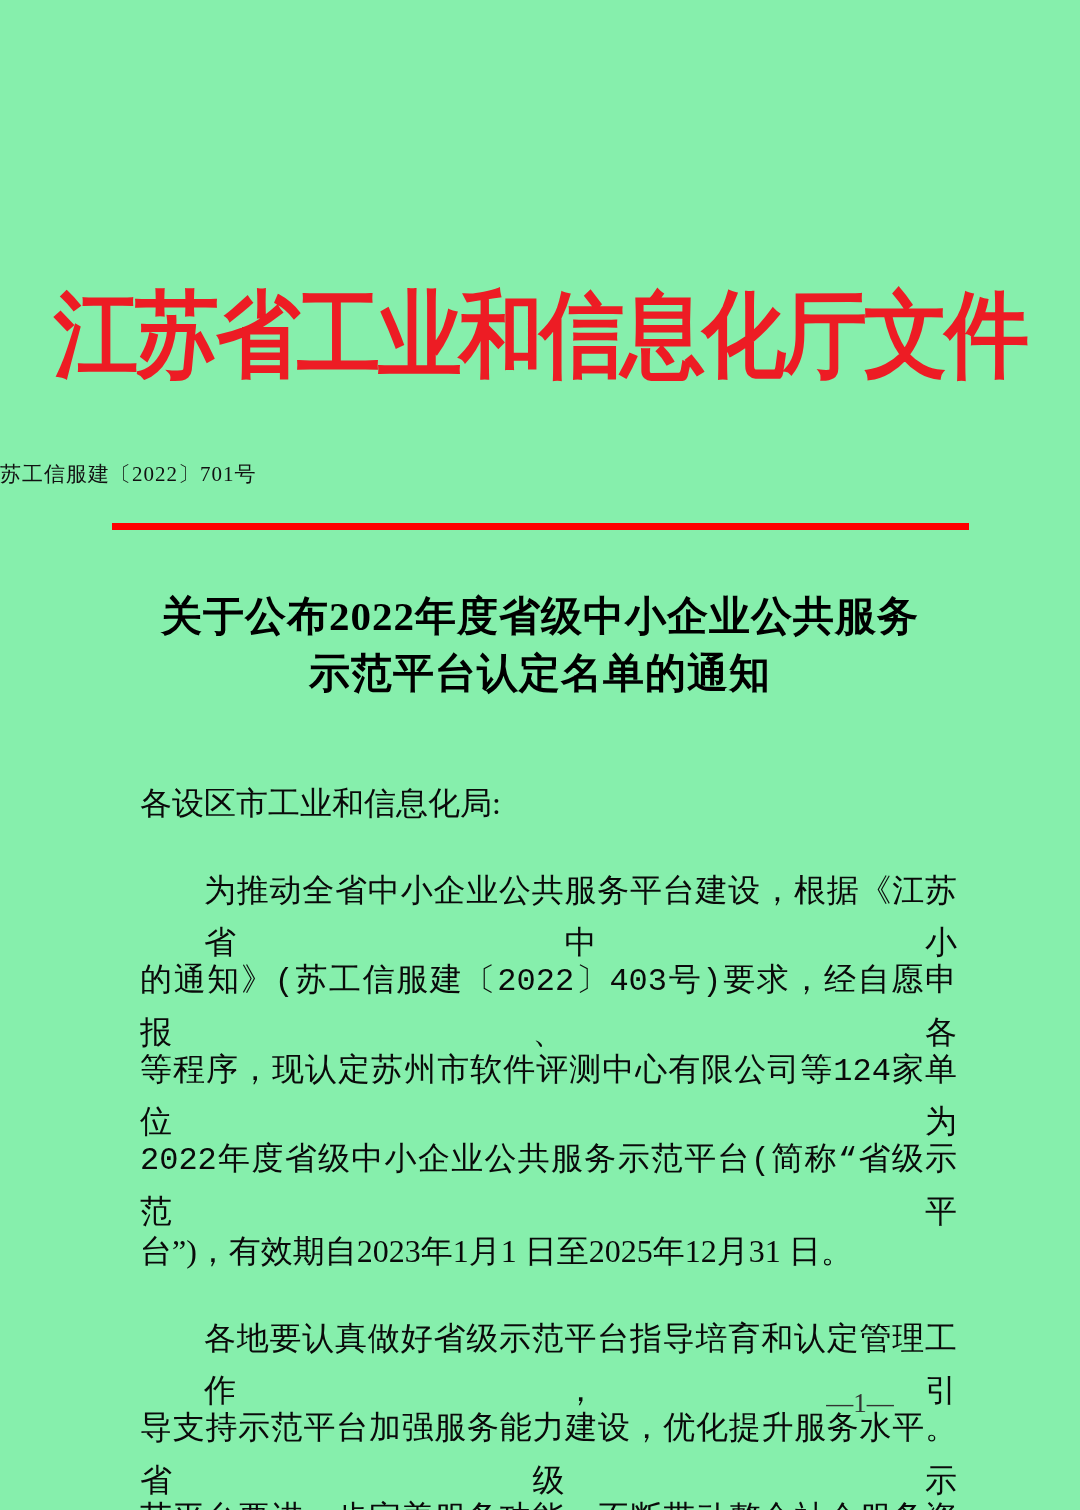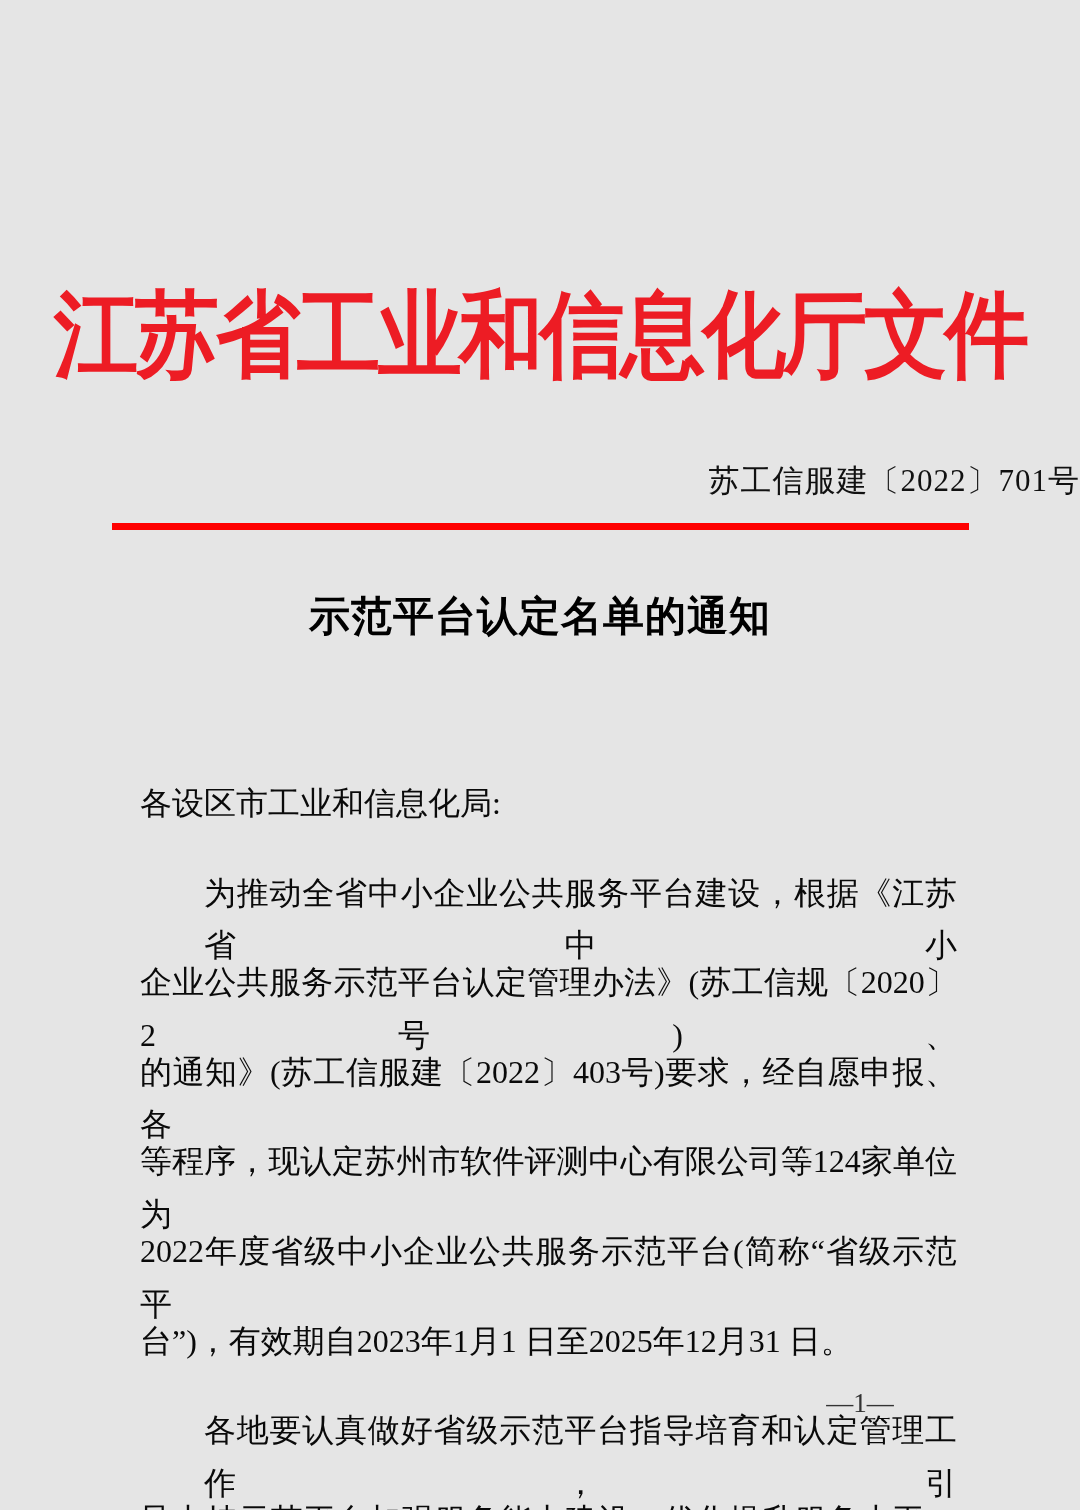--- a/index.html
+++ b/index.html
@@ -4,21 +4,21 @@
 <style>
   * { margin: 0; padding: 0; box-sizing: border-box; }
   html, body { background: #ffffff; }
   body { font-family: "Liberation Serif", "DejaVu Serif", serif; }
 
   .page {
     position: relative;
     width: 1080px;
     height: 1510px;
     margin: 0 auto;
-    background: #e5e5e5;
+    background: #86efac;
     overflow: hidden;
   }
 
   .header-title {
     position: absolute;
     top: 272px;
     left: 0;
     width: 100%;
     text-align: center;
     font-size: 84px;
@@ -28,22 +28,22 @@
     transform: scaleY(1.12);
     transform-origin: center top;
     white-space: nowrap;
   }
 
   .doc-number {
     position: absolute;
     top: 460px;
     left: 0;
     width: 100%;
-    text-align: right;
-    font-size: 31px;
+    text-align: left;
+    font-size: 21px;
     color: #111111;
     letter-spacing: 1px;
   }
 
   .red-rule {
     position: absolute;
     top: 523px;
     left: 112px;
     width: 857px;
     height: 7px;
@@ -76,20 +76,21 @@
   .body-line {
     height: 52.6px;
     white-space: nowrap;
     margin-top: 37px;
   }
 
   .body-line.justify {
     white-space: normal;
     text-align: justify;
     text-align-last: justify;
+    font-family: Liberation Mono, monospace;
   }
 
   .body-line.indent {
     padding-left: 64px;
   }
 
   .page-number {
     position: absolute;
     top: 1388px;
     left: 810px;
@@ -106,28 +107,28 @@
 
 <div class="page">
 
   <div class="header-title">江苏省工业和信息化厅文件</div>
 
   <div class="doc-number">苏工信服建〔2022〕701号</div>
 
   <div class="red-rule"></div>
 
   <div class="notice-title">
+    <div>关于公布2022年度省级中小企业公共服务</div>
     <div>示范平台认定名单的通知</div>
   </div>
 
   <div class="doc-body">
     <div class="body-line">各设区市工业和信息化局:</div>
 
   <div class="body-line justify indent">为推动全省中小企业公共服务平台建设，根据《江苏省中小</div>
-      <div class="body-line justify">企业公共服务示范平台认定管理办法》(苏工信规〔2020〕2号)、</div>
       <div class="body-line justify">的通知》(苏工信服建〔2022〕403号)要求，经自愿申报、各</div>
       <div class="body-line justify">等程序，现认定苏州市软件评测中心有限公司等124家单位为</div>
       <div class="body-line justify">2022年度省级中小企业公共服务示范平台(简称“省级示范平</div>
       <div class="body-line">台”)，有效期自2023年1月1 日至2025年12月31 日。</div>
       <div class="body-line justify indent">各地要认真做好省级示范平台指导培育和认定管理工作，引</div>
       <div class="body-line justify">导支持示范平台加强服务能力建设，优化提升服务水平。省级示</div>
       <div class="body-line justify">范平台要进一步完善服务功能，不断带动整合社会服务资源，积</div>
     </div>
 
   <div class="page-number">—1—</div>

